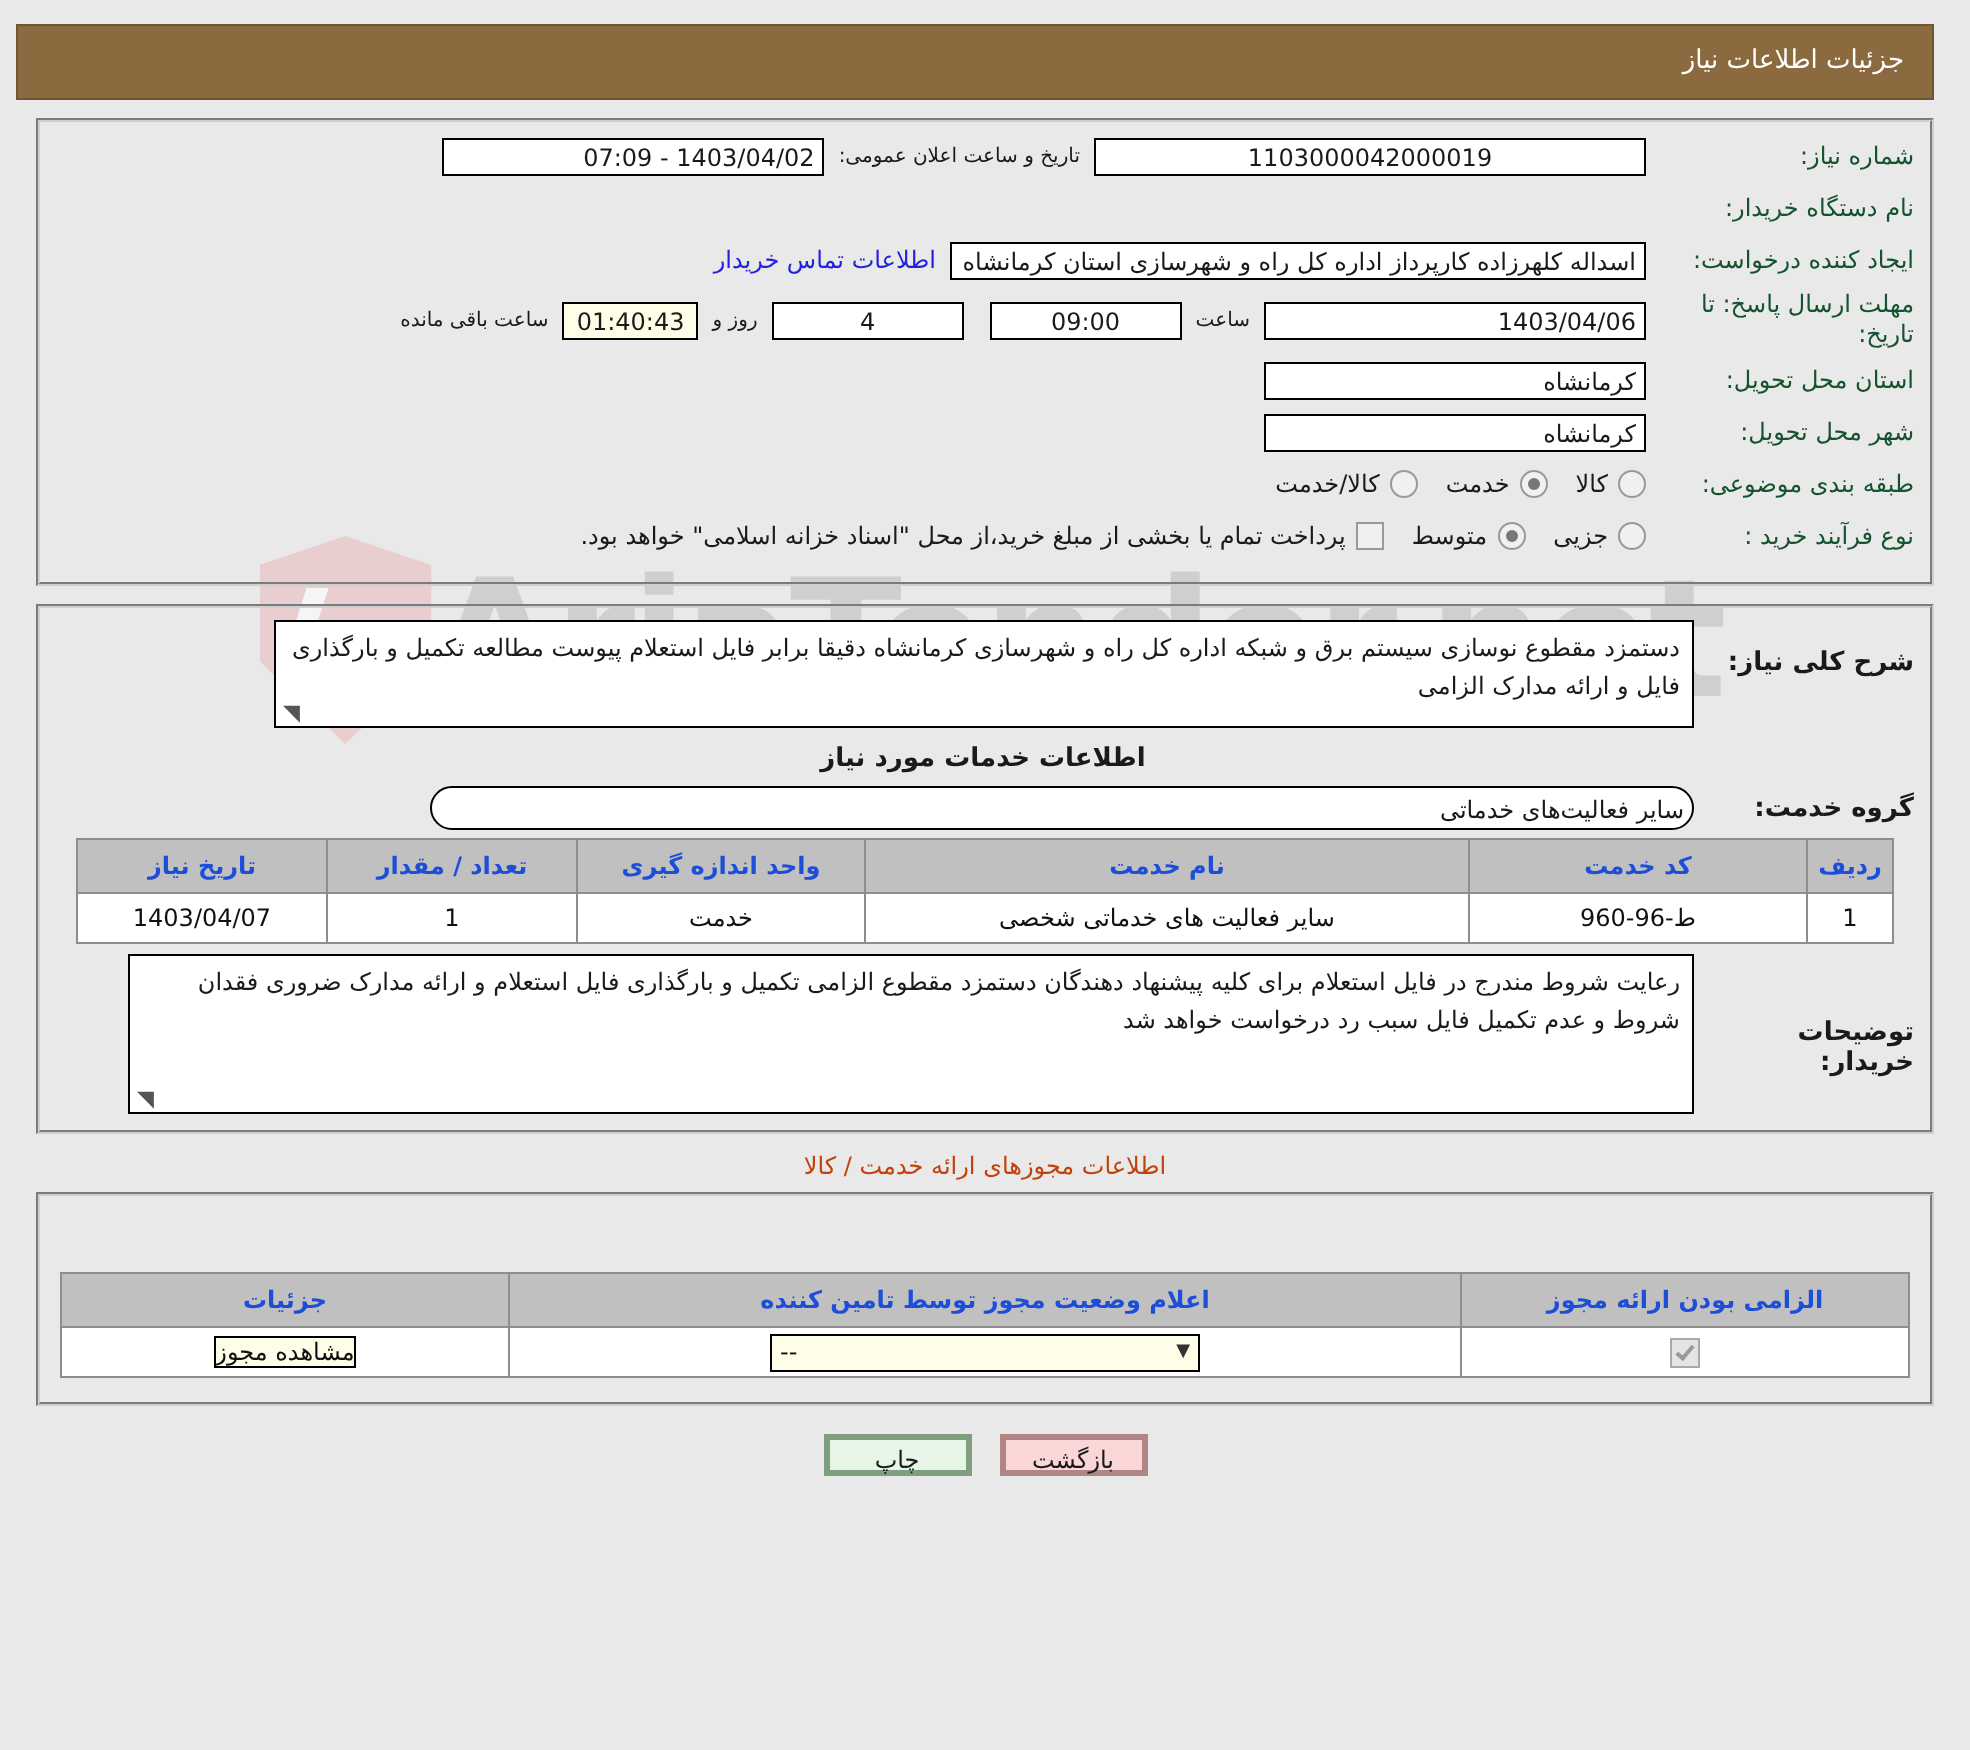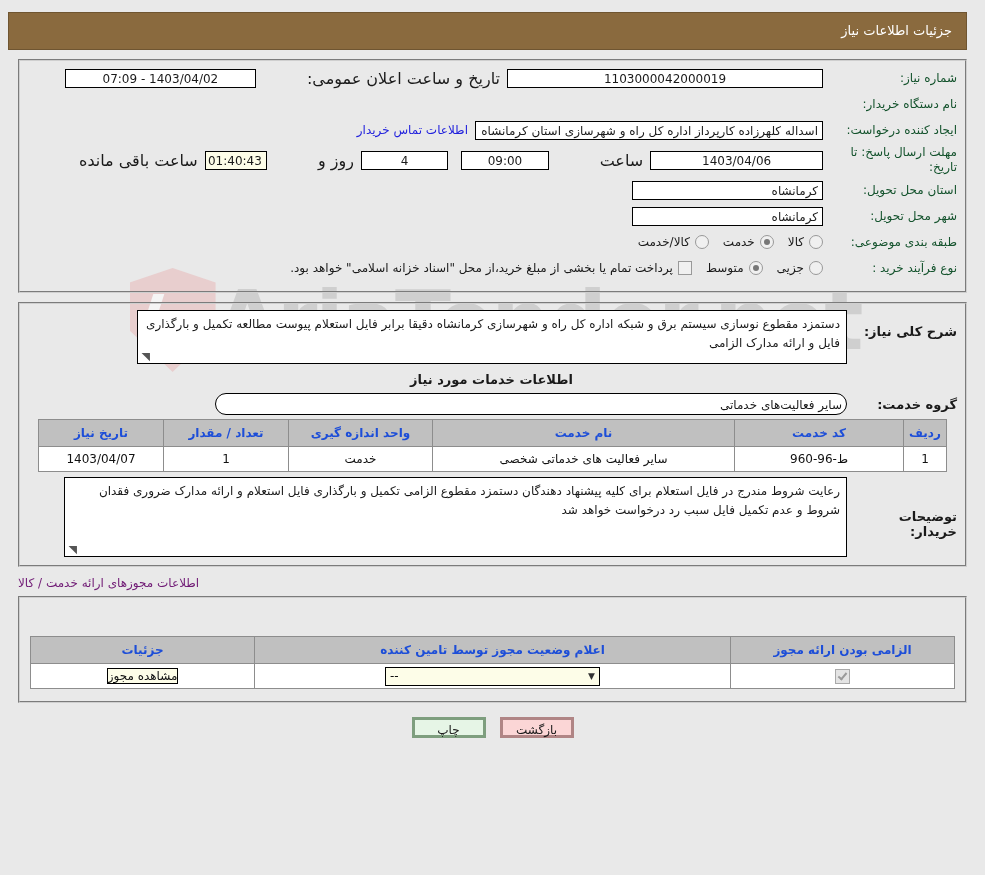--- a/index.html
+++ b/index.html
@@ -105,37 +105,36 @@
     height: 19px;
     line-height: 19px;
     padding: 0 4px;
     font-size: 12px;
     text-align: center;
     box-sizing: border-box;
     overflow: hidden;
     white-space: nowrap;
   }
   .fbox.rtl-text { text-align: right; direction: rtl; }
-  .fbox.wider { width: 316px; }
+  .fbox.wider { width: 276px; }
   .fbox.name  { width: 348px; }
-  .fbox.date  { width: 191px; }
+  .fbox.date  { width: 191px; text-align: right; }
   .fbox.time  { width: 96px; }
   .fbox.days  { width: 96px; }
   .fbox.loc   { width: 191px; }
   .fbox.countdown {
     width: 68px;
     background: #fdfde8;
     text-align: center;
   }
 
   .inline-lbl {
     padding: 0 7px;
-    font-size: 16px;
+    font-size: 10px;
     white-space: nowrap;
-    margin-left: 44px;
   }
   .link-lbl {
     color: #2222dd;
     font-size: 12px;
     padding: 0 7px;
     white-space: nowrap;
     cursor: pointer;
   }
 
   
@@ -206,23 +205,23 @@
 
   .section-title {
     font-weight: bold;
     font-size: 13px;
     text-align: center;
     margin: 8px 0 6px 0;
     padding-right: 2px;
   }
   .plain-title {
     font-size: 12px;
-    text-align: left;
+    text-align: center;
     margin: 9px 18px 0 18px;
-    color: #701a75;
+    color: #c2410c;
   }
 
   
   table.grid {
     border-collapse: collapse;
     width: 100%;
     font-size: 12px;
     background: #fff;
   }
   table.grid th {

